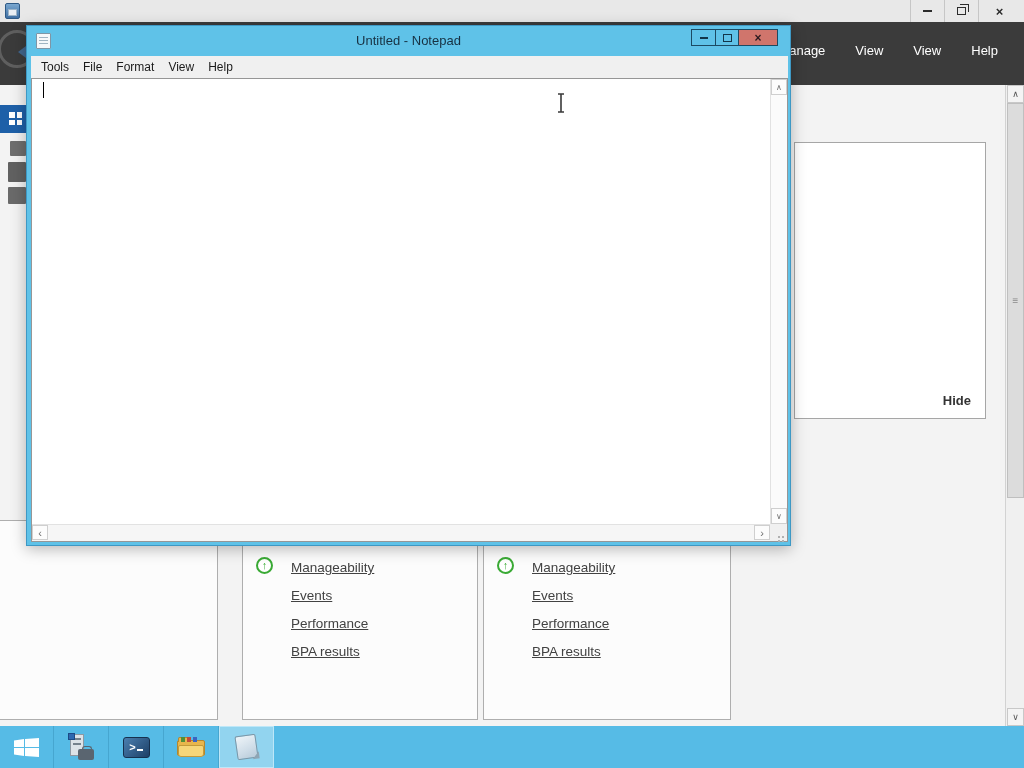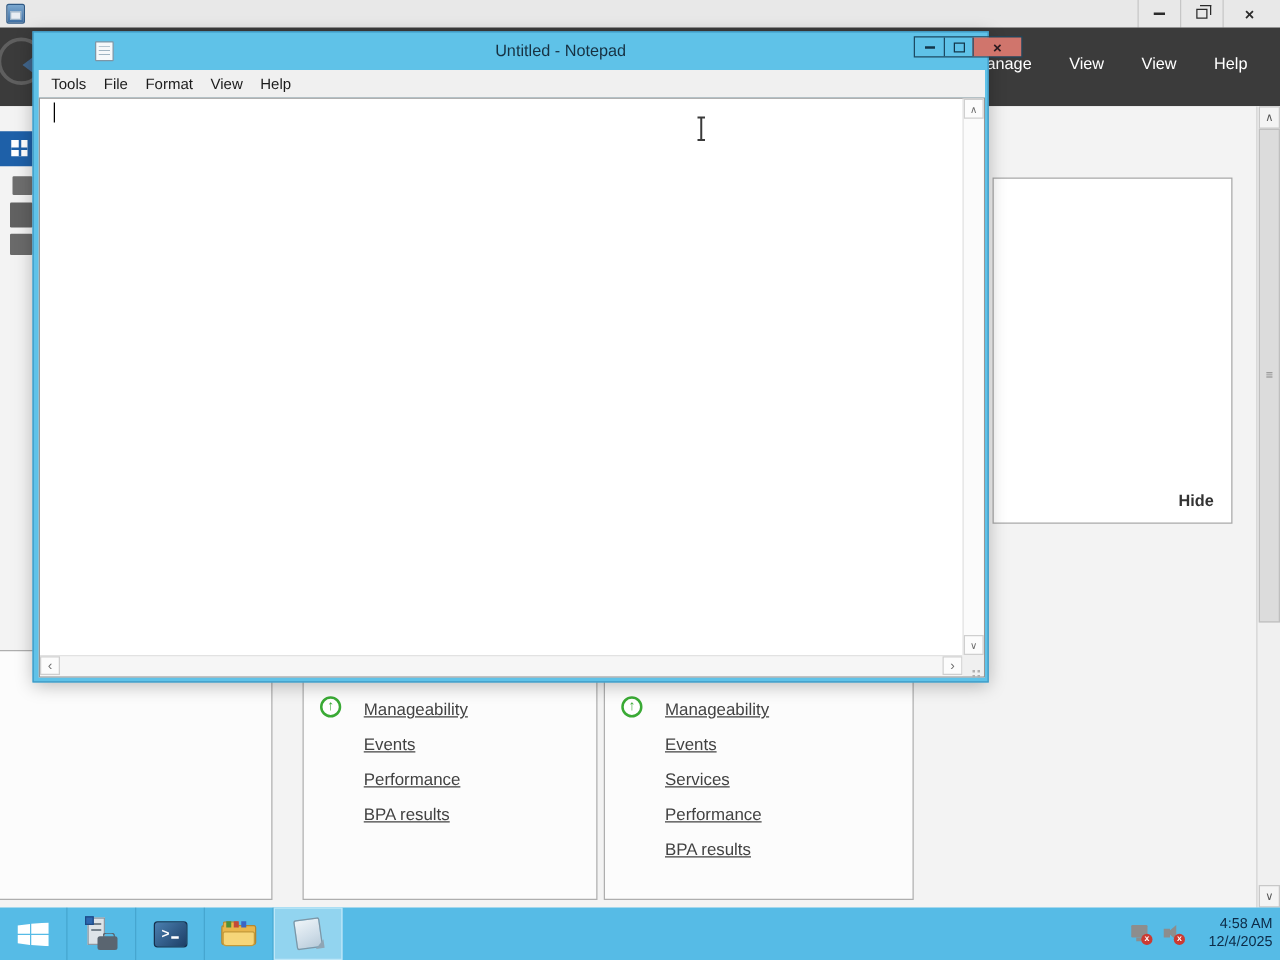--- a/index.html
+++ b/index.html
@@ -62,21 +62,21 @@
   .sm-scroll-btn { position:absolute; left:1px; width:17px; height:18px; background:#f4f4f4; border:1px solid #c8c8c8;
     color:#555; font-size:9px; display:flex; align-items:center; justify-content:center; }
   .sm-scroll-up { top:0; }
   .sm-scroll-down { bottom:0; }
   .sm-thumb { position:absolute; left:1px; top:18px; width:17px; height:395px; background:#dcdcdc; border:1px solid #bfbfbf;
     display:flex; align-items:center; justify-content:center; color:#8a8a8a; font-size:10px; }
 
   
   .notepad { left:26px; top:25px; width:765px; height:521px; background:#5fc2e8; border:1px solid #3e98c4;
     z-index:10; box-shadow:0 3px 14px rgba(0,0,0,.28); }
-  .np-titlebar { left:0; top:0; width:100%; height:14px;margin-left:40px; }
+  .np-titlebar { left:0; top:0; width:100%; height:14px; }
   .np-title { left:0; top:7px; width:100%; text-align:center; font-size:13px; color:#173142; }
   .np-icon { left:9px; top:7px; width:15px; height:16px; background:#f5f8fa; border:1px solid #7e96a6;
     border-radius:1px; }
   .np-icon::after { content:""; position:absolute; left:2px; top:3px; width:9px; height:8px;
     background:repeating-linear-gradient(#9fb4c2 0 1px, transparent 1px 3px); }
   .np-controls { right:12px; top:3px; height:17px; display:flex; border:1px solid #1c4a63; }
   .np-btn { height:15px; display:flex; align-items:center; justify-content:center; }
   .np-btn.min { width:23px; }
   .np-btn.max { width:23px; border-left:1px solid #1c4a63; }
   .np-btn.close { width:39px; border-left:1px solid #1c4a63; background:#d0756c; color:#2a1a1f; }
@@ -213,23 +213,20 @@
   <div class="abs tile tile-c">
     <div class="tile-rows">
       <div class="tile-row">
         <span class="status-circle">↑</span>
         <span class="tile-label">Manageability</span>
       </div>
       <div class="tile-row">
           <span class="tile-label">Events</span>
         </div>
       <div class="tile-row">
-          <span class="tile-label">Services</span>
-        </div>
-      <div class="tile-row">
           <span class="tile-label">Performance</span>
         </div>
       <div class="tile-row">
           <span class="tile-label">BPA results</span>
         </div>
     </div>
   </div>
 
   <div class="abs sm-flyout">
     <span class="hide-link">Hide</span>
@@ -334,29 +331,15 @@
         <div class="folder-front"></div>
       </div>
     </div>
     <div class="tb-btn active">
       <div class="nptb-icon">
         <div class="nptb-page"></div>
           <div class="nptb-fold"></div>
       </div>
     </div>
 
-    <div class="tray">
-      <div class="tray-icon">
-        <span class="net-glyph"></span>
-        <span class="err-badge">x</span>
-      </div>
-      <div class="tray-icon">
-        <span class="vol-glyph"></span>
-        <span class="err-badge">x</span>
-      </div>
-      <div class="tray-clock">
-        <div>4:58 AM</div>
-        <div>12/4/2025</div>
-      </div>
-    </div>
   </div>
 
 </div>
 
 </body></html>

